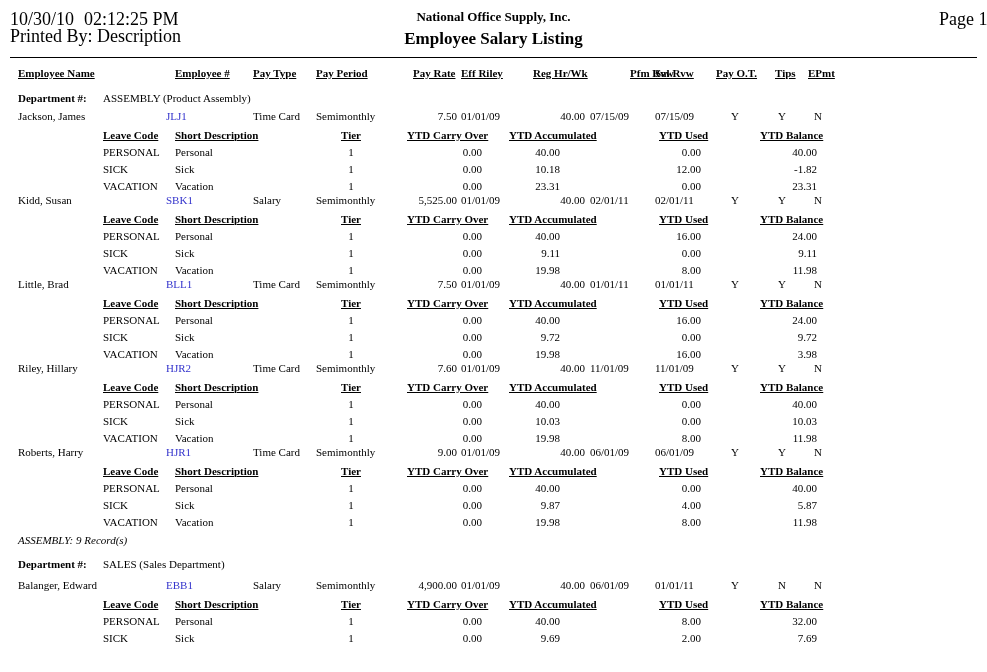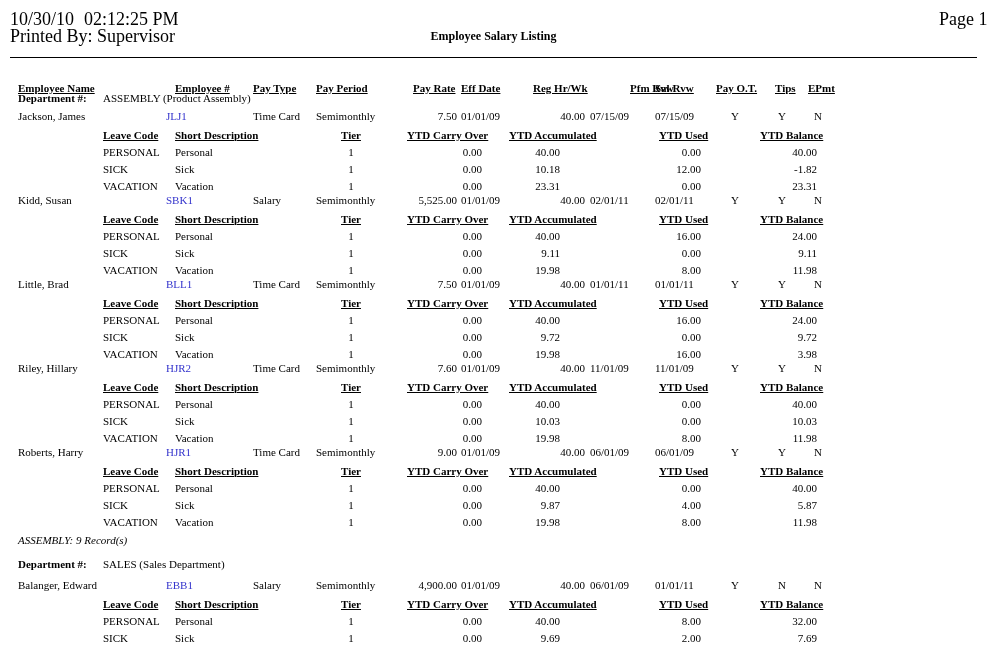--- a/index.html
+++ b/index.html
@@ -40,32 +40,33 @@
   .emp-row,.leave-head,.leave-row{position:absolute;left:0;width:987px;height:16px;}
   .leave-head{top:19px;padding-left:45px;}
 </style>
 </head>
 <body>
 
 <div id="report-page">
 
   <span class="abs sm" style="left:10px;top:9px">10/30/10</span>
   <span class="abs sm" style="left:84px;top:9px">02:12:25 PM</span>
-  <span class="abs sm" style="left:10px;top:26px"><span>Printed By:</span> <span>Supervisor</span></span>
-  <span class="abs b" style="left:0;width:987px;top:29px;text-align:center;font-size:12px">Employee Salary Listing</span>
+  <span class="abs sm" style="left:10px;top:26px"><span>Printed By:</span> <span>Description</span></span>
+  <span class="abs b" style="left:0;width:987px;top:9px;text-align:center;font-size:13px">National Office Supply, Inc.</span>
+  <span class="abs b" style="left:0;width:987px;top:29px;text-align:center;font-size:17px">Employee Salary Listing</span>
   <span class="abs sm" style="left:939px;top:9px">Page 1 of 4</span>
   <div class="rule" style="top:57px"></div>
 
-  <div class="abs" style="left:0;width:987px;top:82px;height:15px">
+  <div class="abs" style="left:0;width:987px;top:67px;height:15px">
     <span class="abs b u h-name">Employee Name</span>
     <span class="abs b u h-emp">Employee #</span>
     <span class="abs b u h-ptype">Pay Type</span>
     <span class="abs b u h-pper">Pay Period</span>
     <span class="abs b u h-prate">Pay Rate</span>
-    <span class="abs b u h-eff">Eff Date</span>
+    <span class="abs b u h-eff">Eff Riley</span>
     <span class="abs b u h-reghr">Reg Hr/Wk</span>
     <span class="abs b u h-pfm">Pfm Rvw</span>
     <span class="abs b u h-sal">Sal Rvw</span>
     <span class="abs b u h-ot">Pay O.T.</span>
     <span class="abs b u h-tips">Tips</span>
     <span class="abs b u h-epmt">EPmt</span>
   </div>
 
   <div class="abs" style="left:0;width:987px;top:92px;height:15px">
     <span class="abs b" style="left:18px">Department #:</span>

